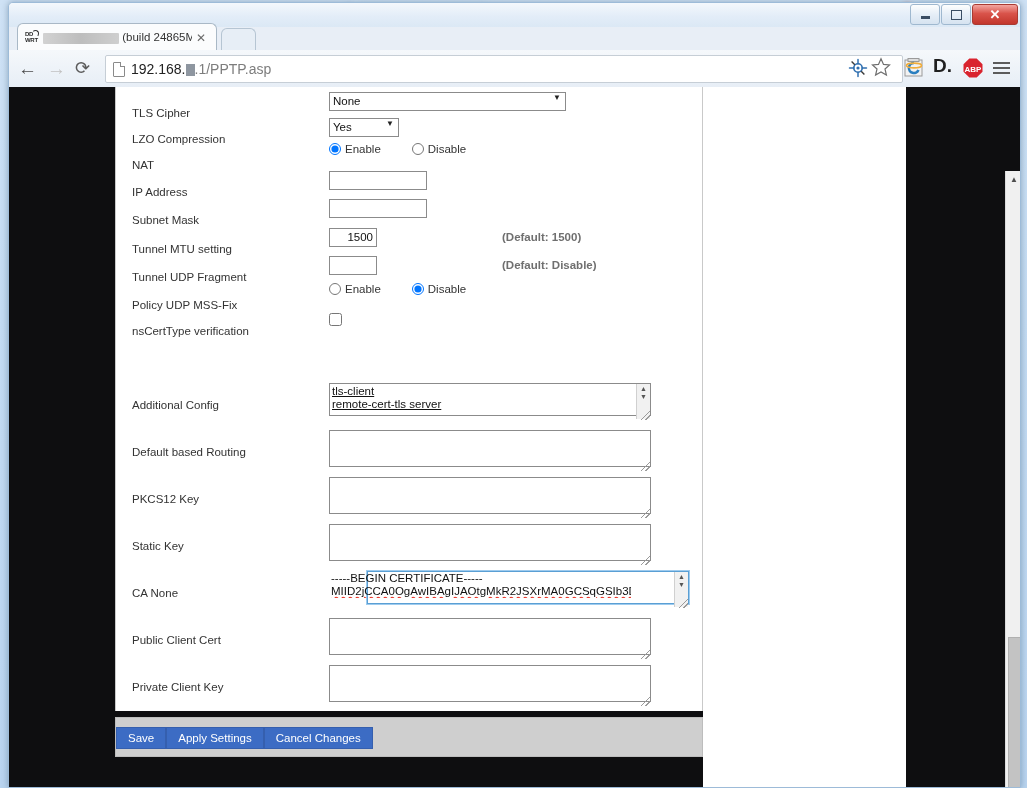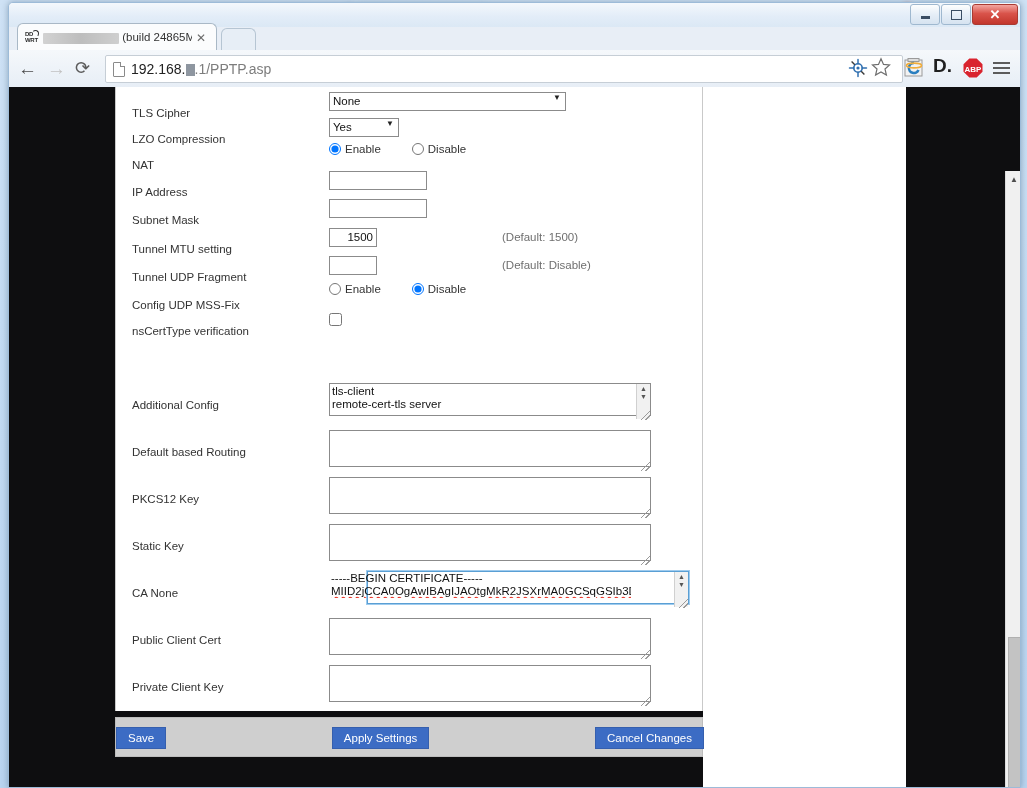--- a/index.html
+++ b/index.html
@@ -87,21 +87,21 @@
     position:absolute;left:106px;top:0;width:588px;height:624px;background:#fff;
     border-left:1px solid #c9c9c9;border-right:1px solid #c9c9c9;box-sizing:border-box;
   }
   .card-right-white{position:absolute;left:694px;top:0;width:203px;height:700px;background:#fff;}
   .card-far-black{position:absolute;left:897px;top:0;width:106px;height:700px;background:#0e0e10;}
 
   
   .frow{position:absolute;left:0;width:588px;height:27px;}
   .flabel{position:absolute;left:16px;top:16px;font-size:11.5px;color:#333;white-space:nowrap;}
   .fctl{position:absolute;left:213px;top:0;}
-  .hint{position:absolute;left:386px;top:4px;font-size:11.5px;color:#6f6f6f;white-space:nowrap;}
+  .hint{position:absolute;left:386px;top:4px;font-size:11.5px;color:#6f6f6f;white-space:nowrap;font-weight:bold;}
 
   select.sel{
     font-family:"Liberation Sans",sans-serif;font-size:11.5px;color:#111;
     border:1px solid #8b8b8b;background:#fff;height:19px;padding:0 2px 0 3px;box-sizing:border-box;
     -webkit-appearance:none;appearance:none;
   }
   .selwrap{position:relative;display:inline-block;}
   .selwrap:after{content:"\25BC";position:absolute;right:5px;top:2px;font-size:8px;color:#222;pointer-events:none;}
   input.txt{
     font-family:"Liberation Sans",sans-serif;font-size:11.5px;color:#111;
@@ -109,42 +109,42 @@
   }
   input.num{text-align:right;}
   .radios{font-size:11.5px;color:#333;display:flex;align-items:flex-start;gap:21px;height:20px;}
   .radios label{display:flex;align-items:center;gap:4px;margin-right:10px;}
   input[type=radio]{margin:0;width:12px;height:12px;}
   input[type=checkbox]{margin:0;width:13px;height:13px;}
 
   textarea.ta{
     font-family:"Liberation Sans",sans-serif;font-size:11.5px;color:#111;line-height:13px;
     border:1px solid #8b8b8b;background:#fff;box-sizing:border-box;
-    padding:1px 2px;resize:none;overflow:auto;white-space:pre;
+    padding:1px 2px;resize:none;overflow:auto;white-space:pre;text-decoration:underline;
   }
   textarea.ta.focused{border:1px solid #5a9fd4;outline:1px solid #9ecbee;}
   .ta-wrap{position:relative;}
 
   
   .cert-box{position:relative;padding-left:38px;}
   .cert-text{position:absolute;left:2px;top:1px;width:300px;font-size:11.5px;line-height:13px;color:#111;
      font-family:"Liberation Sans",sans-serif;pointer-events:none;white-space:pre;overflow:hidden;}
   .cert-text .b64{text-decoration:underline;text-decoration-style:wavy;text-decoration-color:#e8271a;}
 
   .scroll-sim{position:absolute;right:1px;top:1px;width:13px;bottom:1px;background:#f1f1f1;border-left:1px solid #d0d0d0;}
   .scroll-sim .up,.scroll-sim .dn{position:absolute;left:2px;width:9px;height:8px;color:#555;font-size:7px;line-height:8px;text-align:center;}
   .scroll-sim .up{top:1px;}
   .scroll-sim .dn{top:9px;}
   .grip{position:absolute;right:1px;bottom:0px;width:9px;height:9px;
      background:linear-gradient(135deg,transparent 45%,#9b9b9b 45%,#9b9b9b 55%,transparent 55%),
                 linear-gradient(135deg,transparent 70%,#9b9b9b 70%,#9b9b9b 80%,transparent 80%);}
 
   
   .footer{position:absolute;left:106px;top:630px;width:588px;height:40px;background:#cfcfcf;border:1px solid #bdbdbd;box-sizing:border-box;}
-  .btnrow{position:absolute;left:0;top:0;width:588px;height:40px;display:flex;align-items:center;justify-content:space-between;gap:0;}
+  .btnrow{position:absolute;left:0;top:0;width:588px;height:40px;display:flex;align-items:center;justify-content:flex-start;gap:0;}
   .btn{
     background:#3c6cc4;color:#fff;font-size:11.5px;font-family:"Liberation Sans",sans-serif;
     border:1px solid #355fae;padding:4px 11px;cursor:default;
   }
   .card-bottom-white{position:absolute;left:694px;top:624px;width:203px;height:76px;background:#fff;}
 
   
   .pscroll{position:absolute;left:996px;top:84px;width:16px;height:700px;background:#f0f0f0;border-left:1px solid #dcdcdc;}
   .pscroll .arrow{position:absolute;left:0;width:16px;height:17px;color:#4d4d4d;font-size:8px;line-height:17px;text-align:center;}
   .pscroll .arrow.up{top:0;}
@@ -289,21 +289,21 @@
           <div class="hint">(Default: 1500)</div>
         </div>
 
         <div class="frow" style="top:168px;">
           <div class="flabel">Tunnel UDP Fragment</div>
           <div class="fctl"><input class="txt num" style="width: 48px;" value=""></div>
           <div class="hint">(Default: Disable)</div>
         </div>
 
         <div class="frow" style="top:196px;">
-          <div class="flabel">Config UDP MSS-Fix</div>
+          <div class="flabel">Policy UDP MSS-Fix</div>
           <div class="fctl">
               <div class="radios">
             <label>
                   <input type="radio" name="mss" style="">
                   <span>Enable</span>
                 </label>
             <label>
                   <input type="radio" name="mss" checked="" style="">
                   <span>Disable</span>
                 </label>

